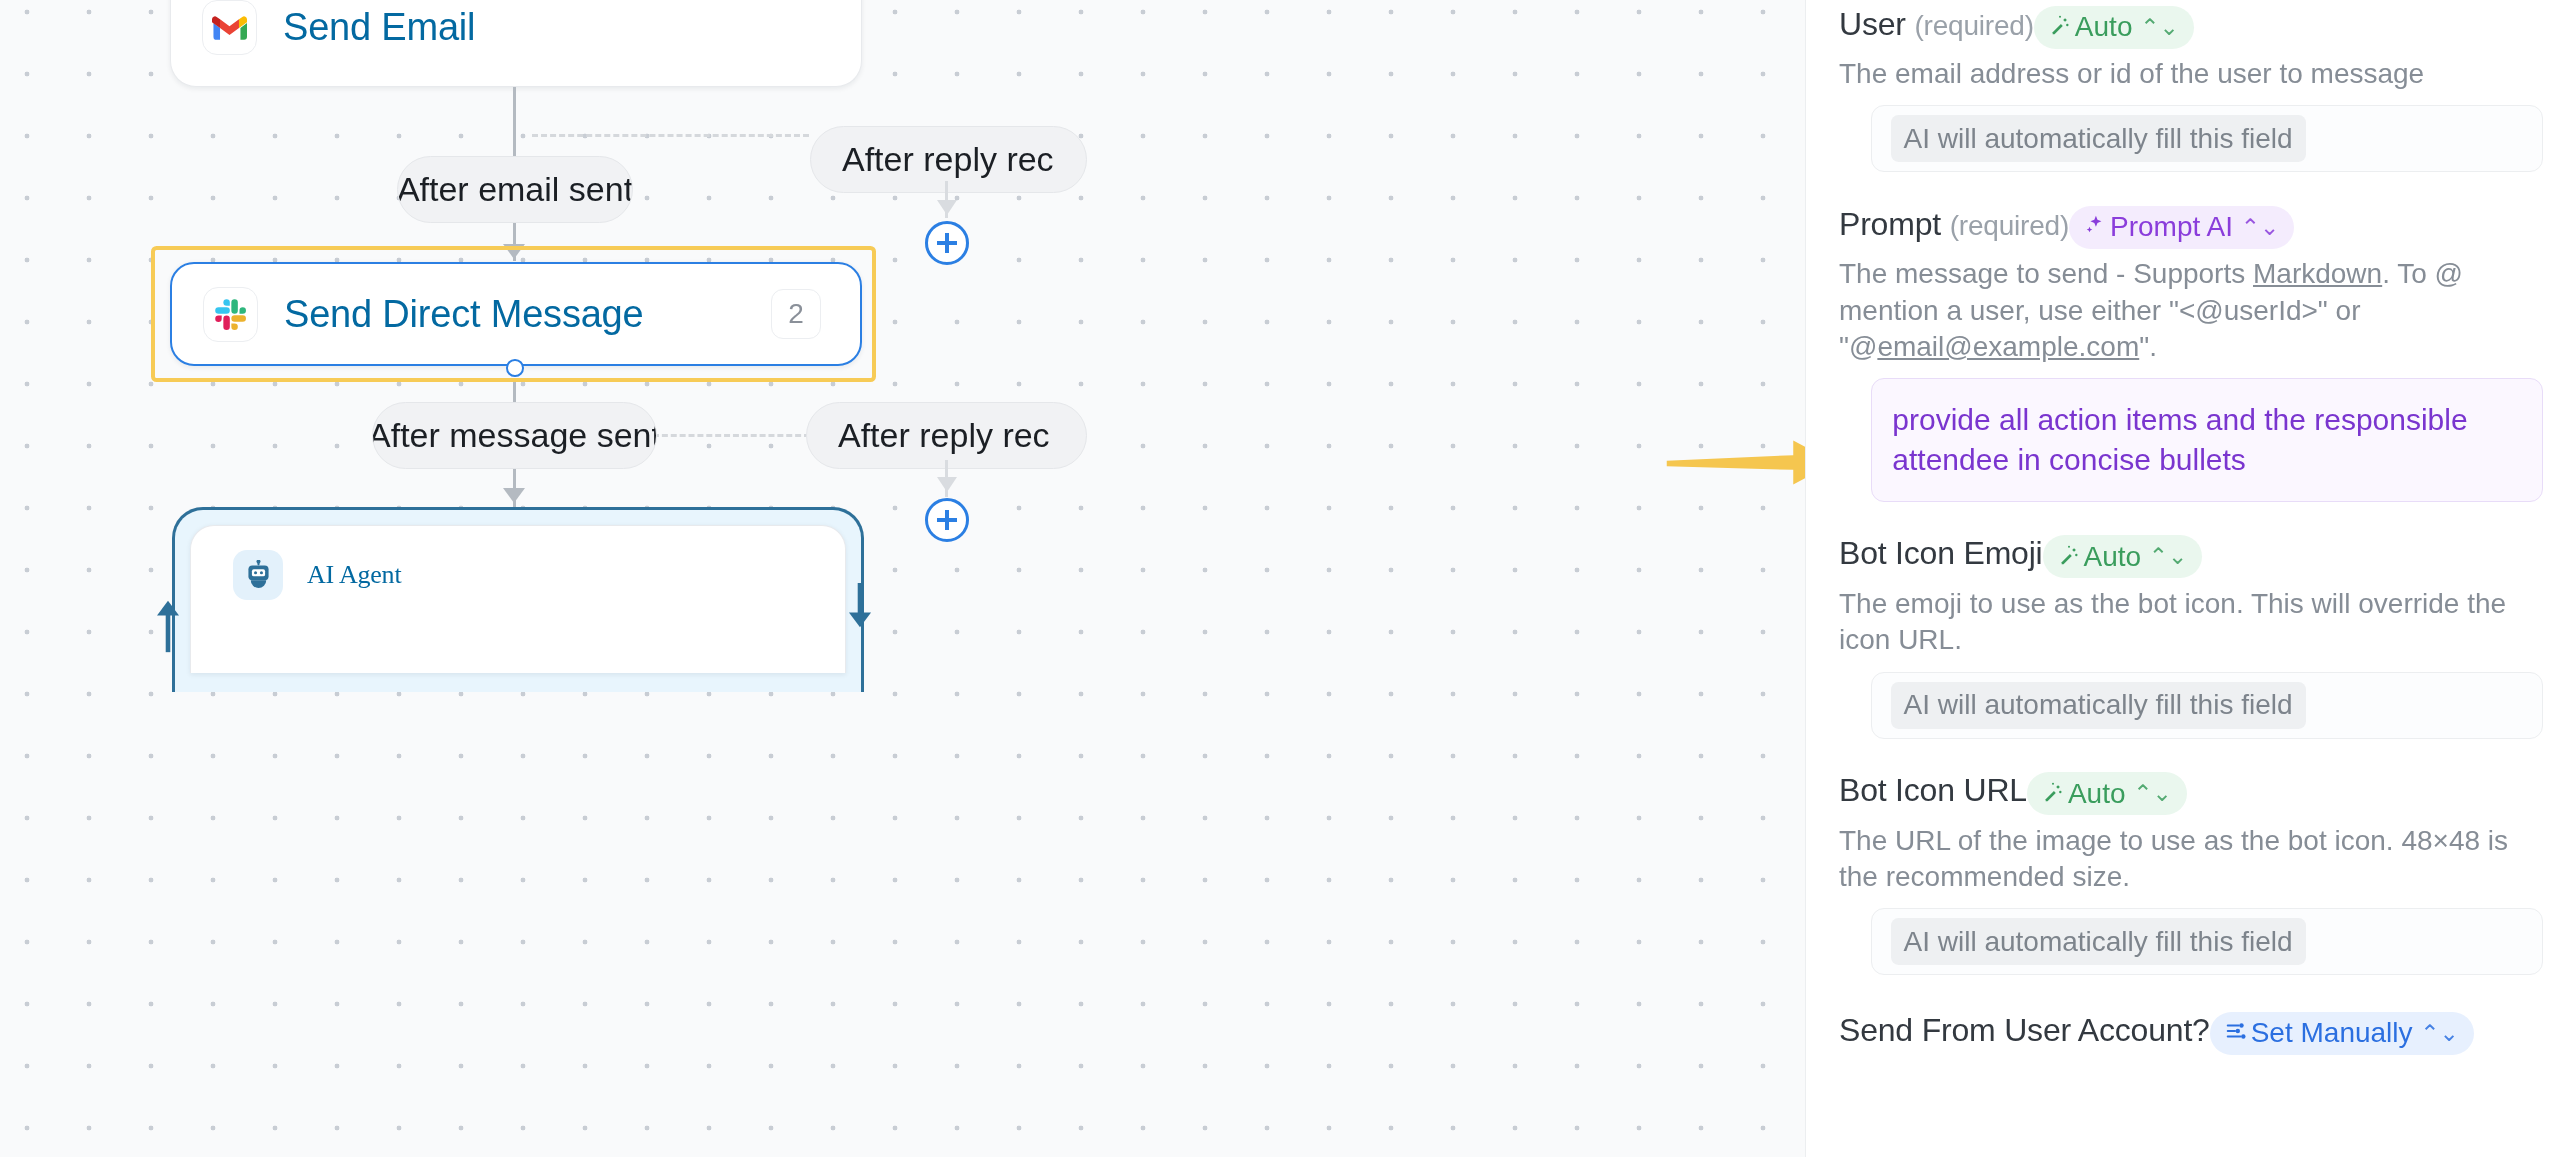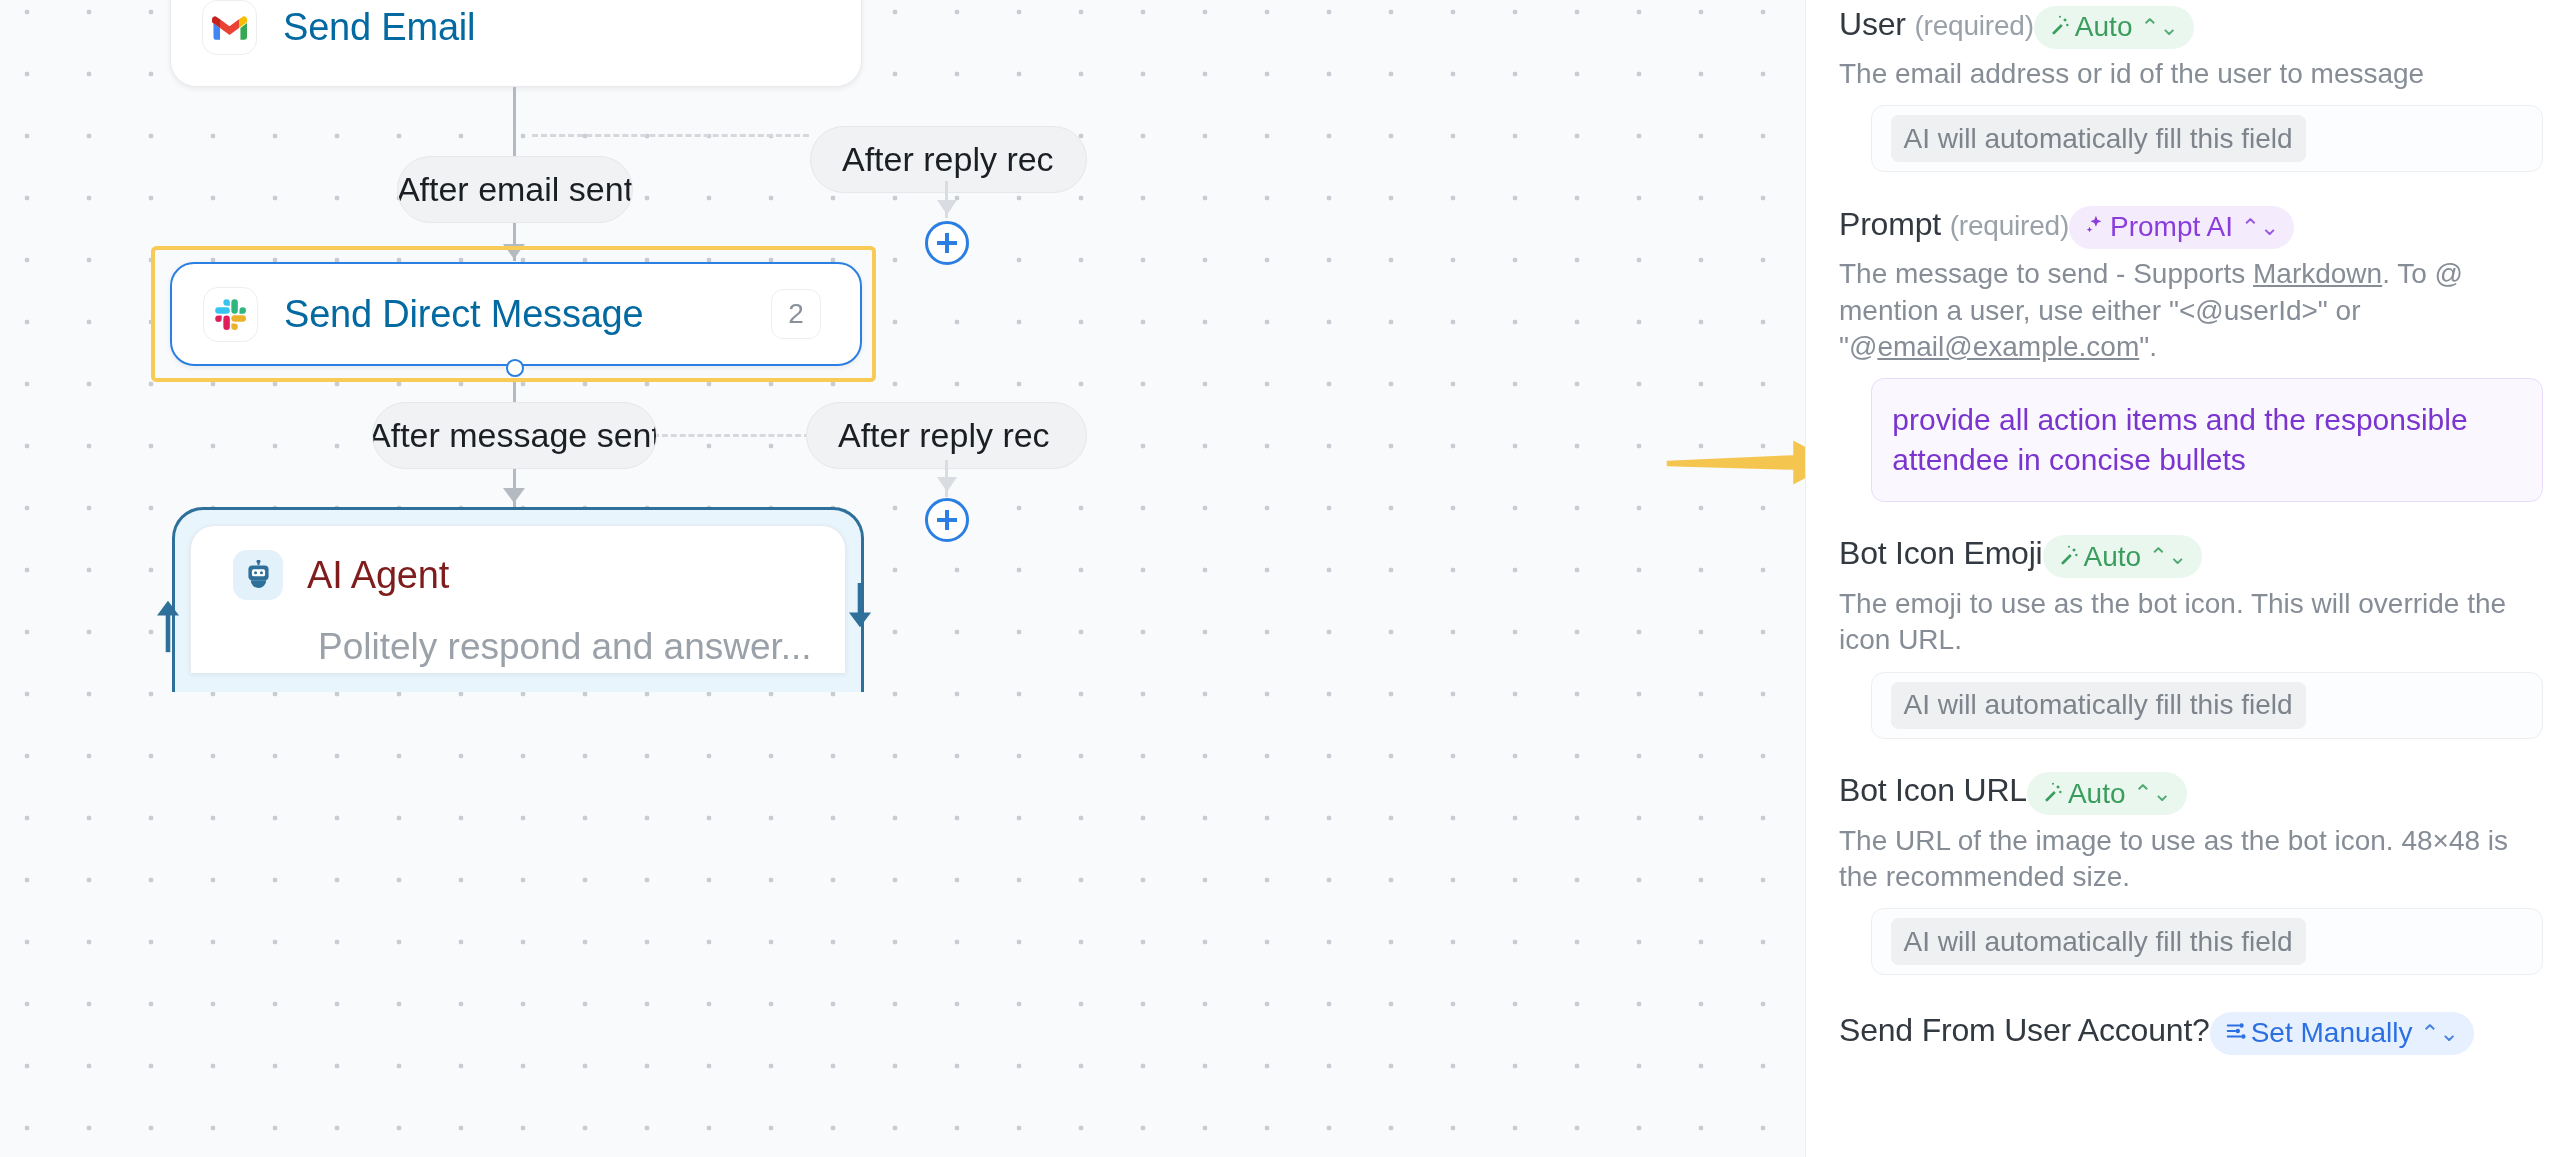--- a/index.html
+++ b/index.html
@@ -116,21 +116,21 @@
     padding: 24px 0 0 42px;
   }
   #node-agent .row { display: flex; align-items: center; }
   #agent-icon {
     width: 50px; height: 50px;
     border-radius: 14px;
     background: #e3f1fb;
     display: flex; align-items: center; justify-content: center;
     flex: 0 0 50px;
   }
-  #agent-title { font-size: 38px; color: #7f1d1d; margin-left: 24px; letter-spacing: -0.2px;}
+  #agent-title { font-size: 26px; color: #0369a1; margin-left: 24px; letter-spacing: -0.2px; font-family: Liberation Serif, serif;}
   #agent-sub {
     font-size: 37px; color: #9aa1a9;
     margin-top: 26px; margin-left: 85px;
     white-space: nowrap;
   }
 
   
   .pill {
     position: absolute;
     background: #f1f2f4;
@@ -340,21 +340,20 @@
             <rect x="7" y="7" width="26" height="19" rx="5" fill="#2e7099"></rect>
             <rect x="11.5" y="12" width="17" height="9" rx="2.4" fill="#ffffff"></rect>
             <circle cx="16.2" cy="16.5" r="2" fill="#2e7099"></circle>
             <circle cx="23.8" cy="16.5" r="2" fill="#2e7099"></circle>
             <path d="M10 26 h20 a10 10 0 0 1 -20 0 z" fill="#2e7099"></path>
             <path d="M14 27 q6 11 12 0 z" fill="#2e7099"></path>
           </svg>
         </span>
         <span id="agent-title">AI Agent</span>
       </div>
-      <div id="agent-sub">Politely respond and answer...</div>
     </div>
 
     <svg id="annot-arrow" viewBox="0 0 190 60">
       <path d="M2 28 L140 22 L140 6 L186 30 L140 54 L140 38 L2 34 Z" fill="#f5c64f"></path>
     </svg>
   </div>
 
   <div id="panel">
 
     <div class="field">

